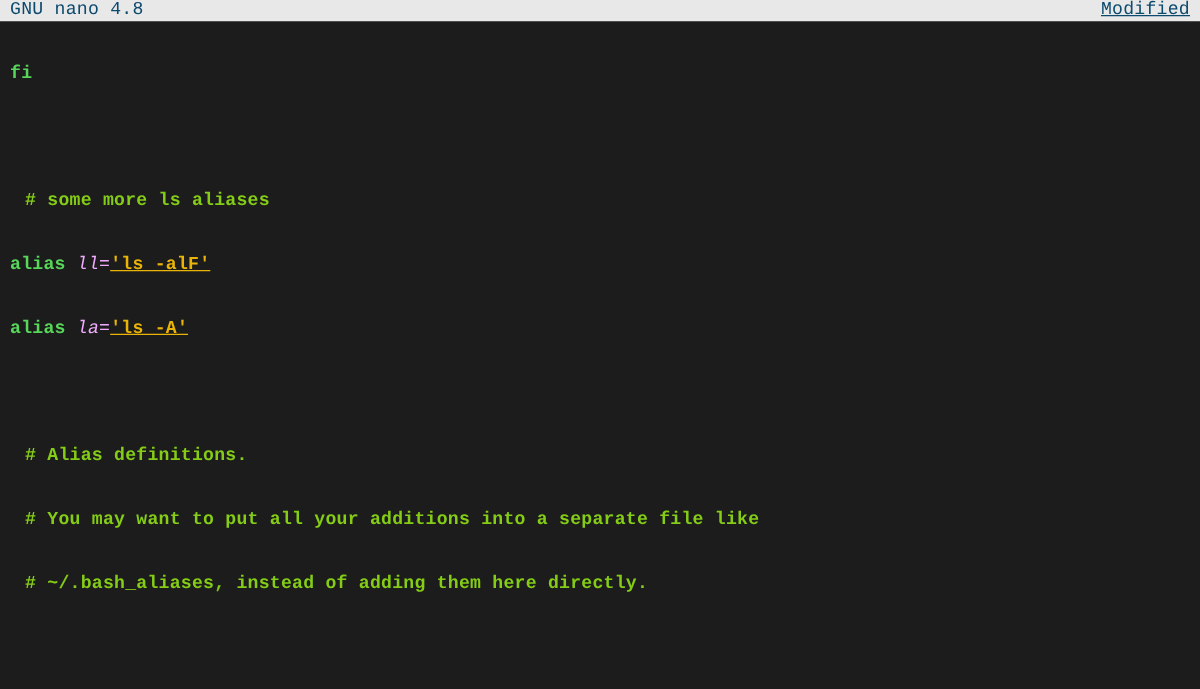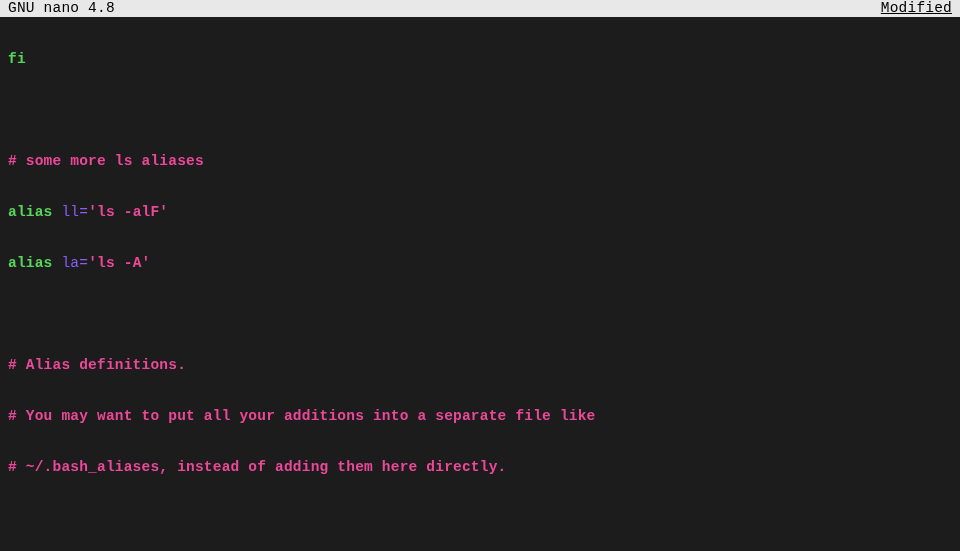--- a/index.html
+++ b/index.html
@@ -10,39 +10,39 @@
     line-height: 17px;
     width: 960px;
     height: 551px;
     overflow: hidden;
     color: #e8e8e8;
     font-weight: 500;
     letter-spacing: 0.2px;
   }
   .titlebar {
     background: #e8e8e8;
-    color: #000000;
+    color: #0c4a6e;
     height: 17px;
     display: flex;
     padding: 0 8px;
   }
   .tb-left  { flex: 1; text-align: left; }
   .tb-mid   { flex: 1; text-align: center; }
   .tb-right { flex: 1; text-align: right; text-decoration: underline; }
 
   .editor {
     padding: 0 8px;
     white-space: pre;
   }
   .ln { height: 17px; }
 
   .c-green   { color: #57d65a; margin-top: 44px; }
-  .c-cyan    { color: #ec4899; }
-  .c-white   { color: #8b5cf6; }
-  .c-yellow  { color: #ec4899; }
+  .c-cyan    { color: #84cc16; margin-left: 12px; }
+  .c-white   { color: #f0abfc; font-style: italic; }
+  .c-yellow  { color: #eab308; text-decoration: underline; }
   .bold      { font-weight: 700; }
 </style>
 </head>
 <body>
 
 <div class="titlebar">
   <div class="tb-left">GNU nano 4.8</div>
   <div class="tb-right">Modified</div>
 </div>
 

